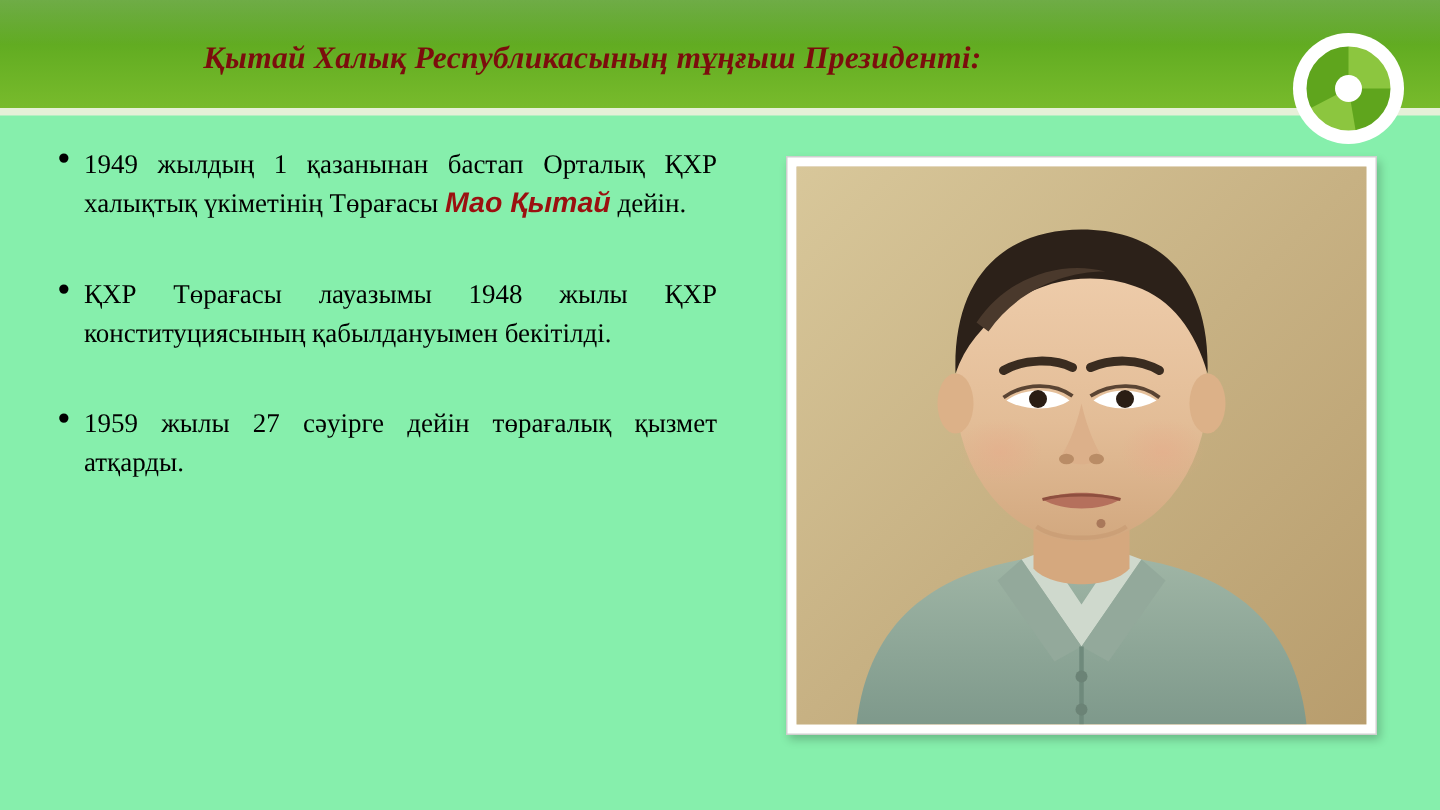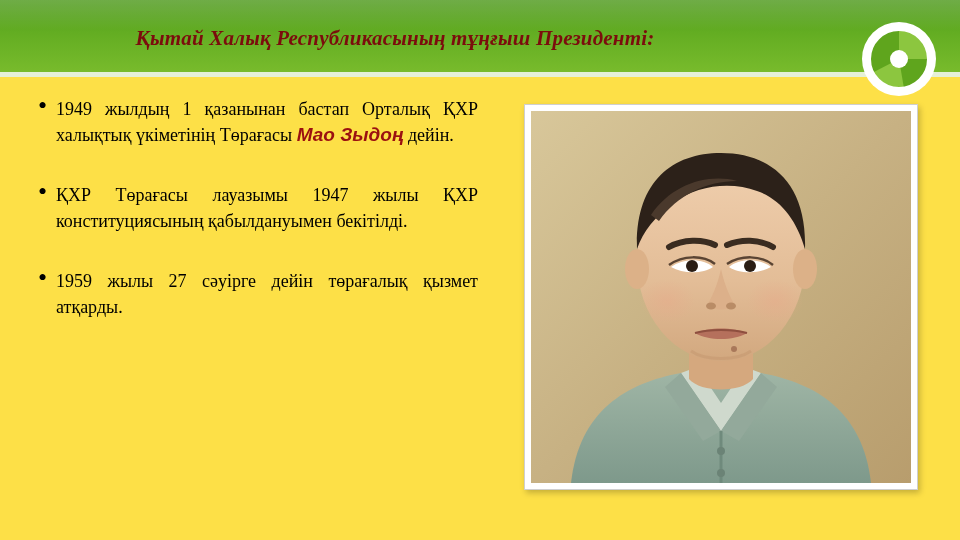--- a/index.html
+++ b/index.html
@@ -10,21 +10,21 @@
     width: 960px;
     height: 540px;
     overflow: hidden;
     background: #ffffff;
     font-family: "Liberation Serif", serif;
   }
   .slide {
     position: relative;
     width: 960px;
     height: 540px;
-    background: #fde047;
+    background: #86efac;
     overflow: hidden;
   }
   
   .header-band {
     position: absolute;
     top: 0;
     left: 0;
     width: 960px;
     height: 72px;
     background: linear-gradient(to bottom, #4f9a1e 0%, #63ad22 45%, #78bb2c 100%);
@@ -150,28 +150,28 @@
       <circle cx="39" cy="39" r="9" fill="#ffffff"></circle>
       <circle cx="39" cy="39" r="30" fill="none" stroke="#ffffff" stroke-width="4"></circle>
     </svg>
   </div>
 
   <div class="content">
 
     <div class="bullet-row">
       <div class="bullet-dot">•</div>
       <div class="bullet-text">
-        <span>1949 жылдың 1 қазанынан бастап Орталық ҚХР халықтық үкіметінің Төрағасы </span><span class="hl">Мао Зыдоң</span><span> дейін.</span>
+        <span>1949 жылдың 1 қазанынан бастап Орталық ҚХР халықтық үкіметінің Төрағасы </span><span class="hl">Мао Қытай</span><span> дейін.</span>
       </div>
     </div>
 
     <div class="bullet-row">
       <div class="bullet-dot">•</div>
       <div class="bullet-text">
-        <span>ҚХР Төрағасы лауазымы 1947 жылы ҚХР конституциясының қабылдануымен бекітілді.</span>
+        <span>ҚХР Төрағасы лауазымы 1948 жылы ҚХР конституциясының қабылдануымен бекітілді.</span>
       </div>
     </div>
 
     <div class="bullet-row">
       <div class="bullet-dot">•</div>
       <div class="bullet-text">
         <span>1959 жылы 27 сәуірге дейін төрағалық қызмет атқарды.</span>
       </div>
     </div>
 

